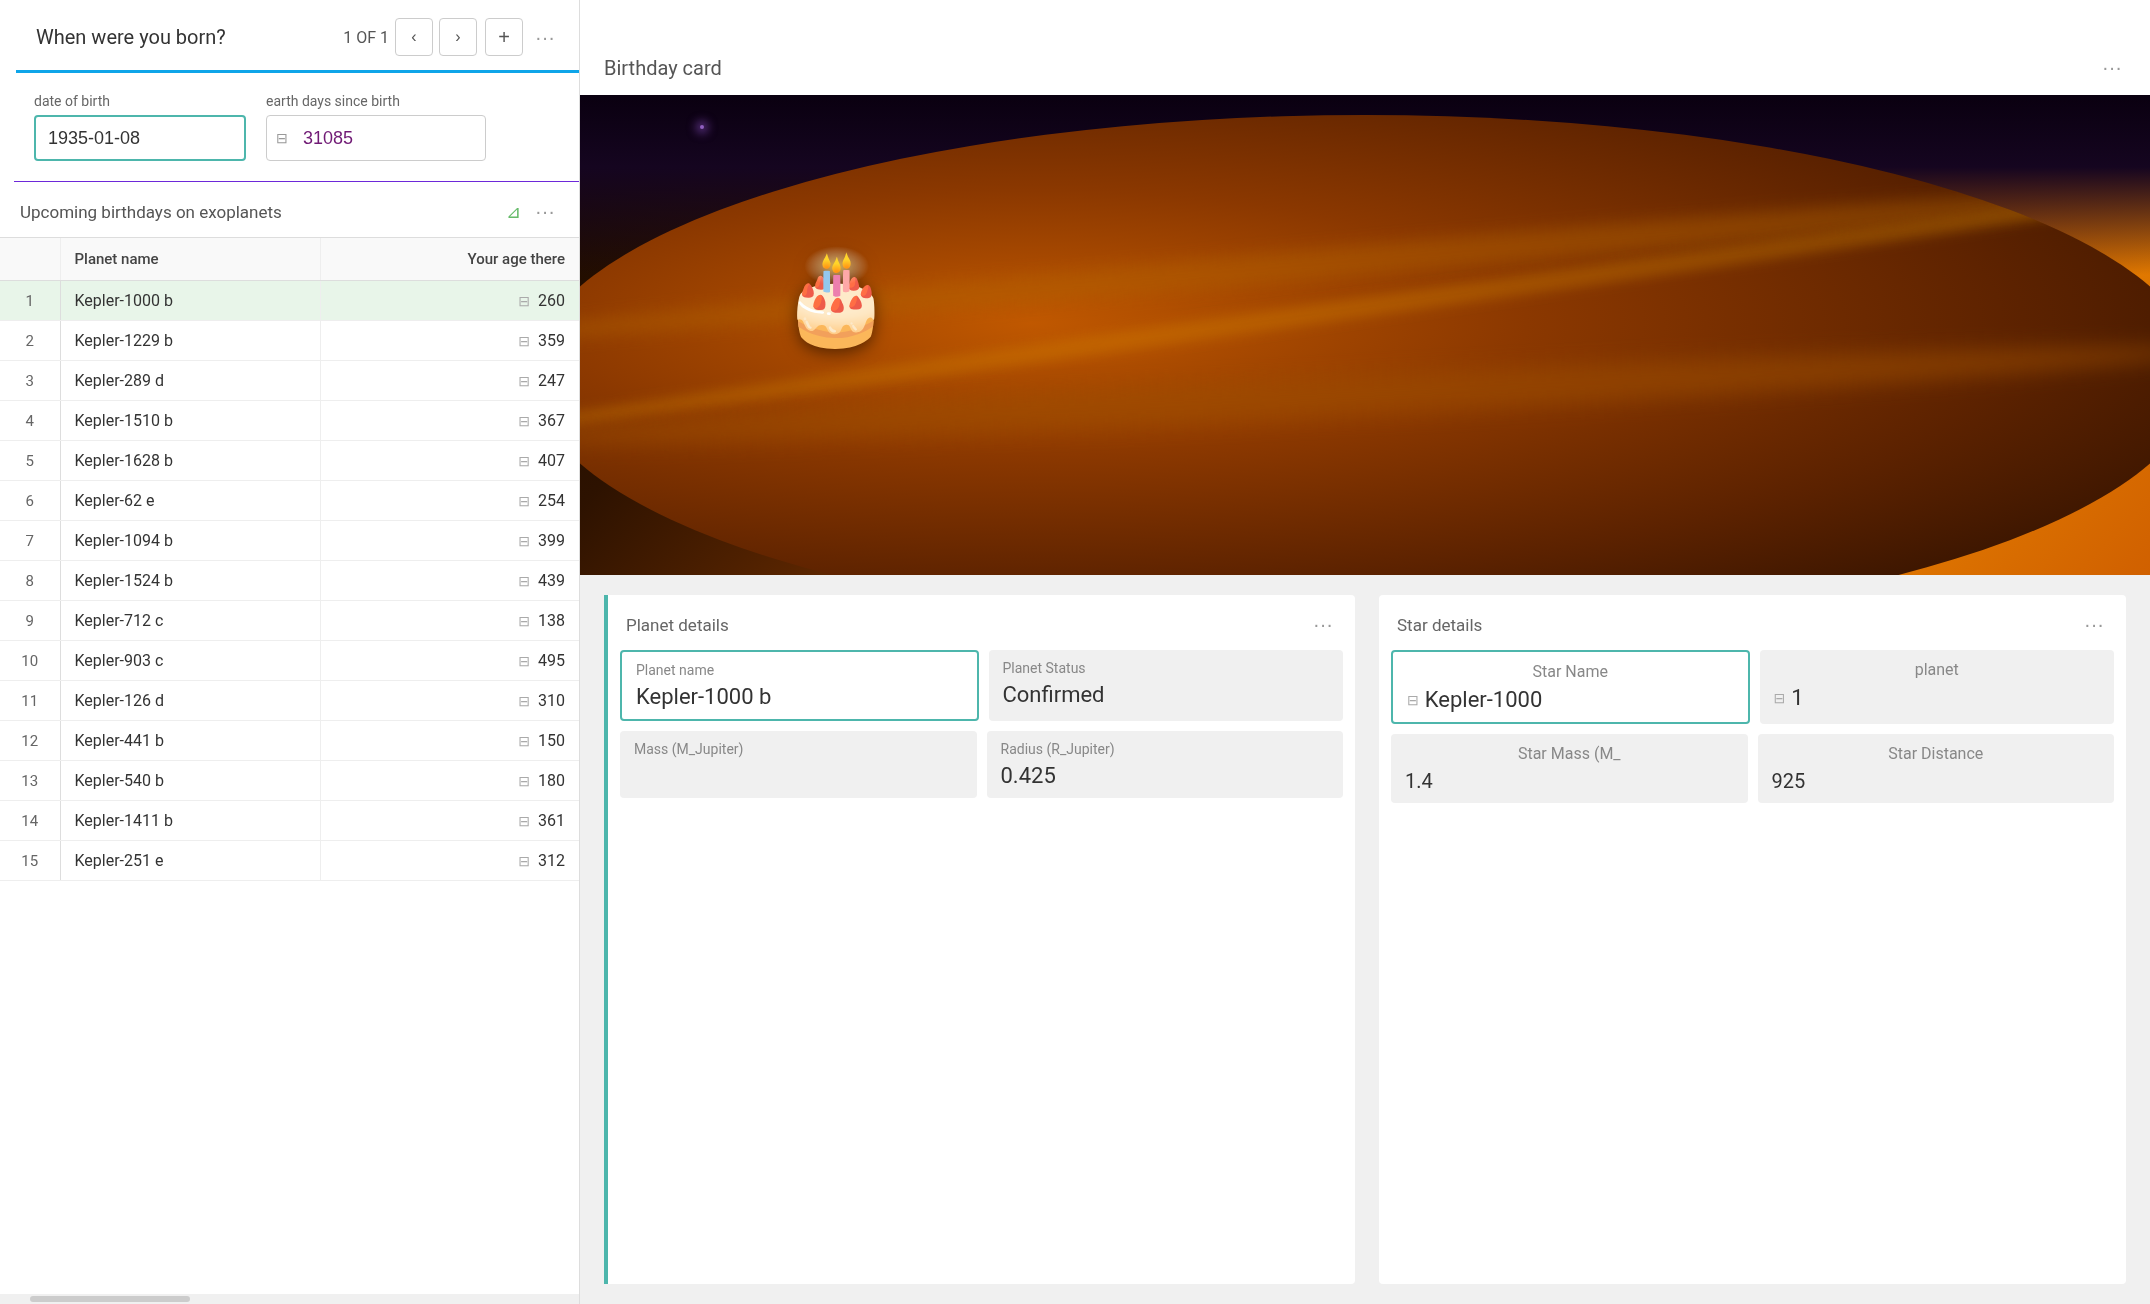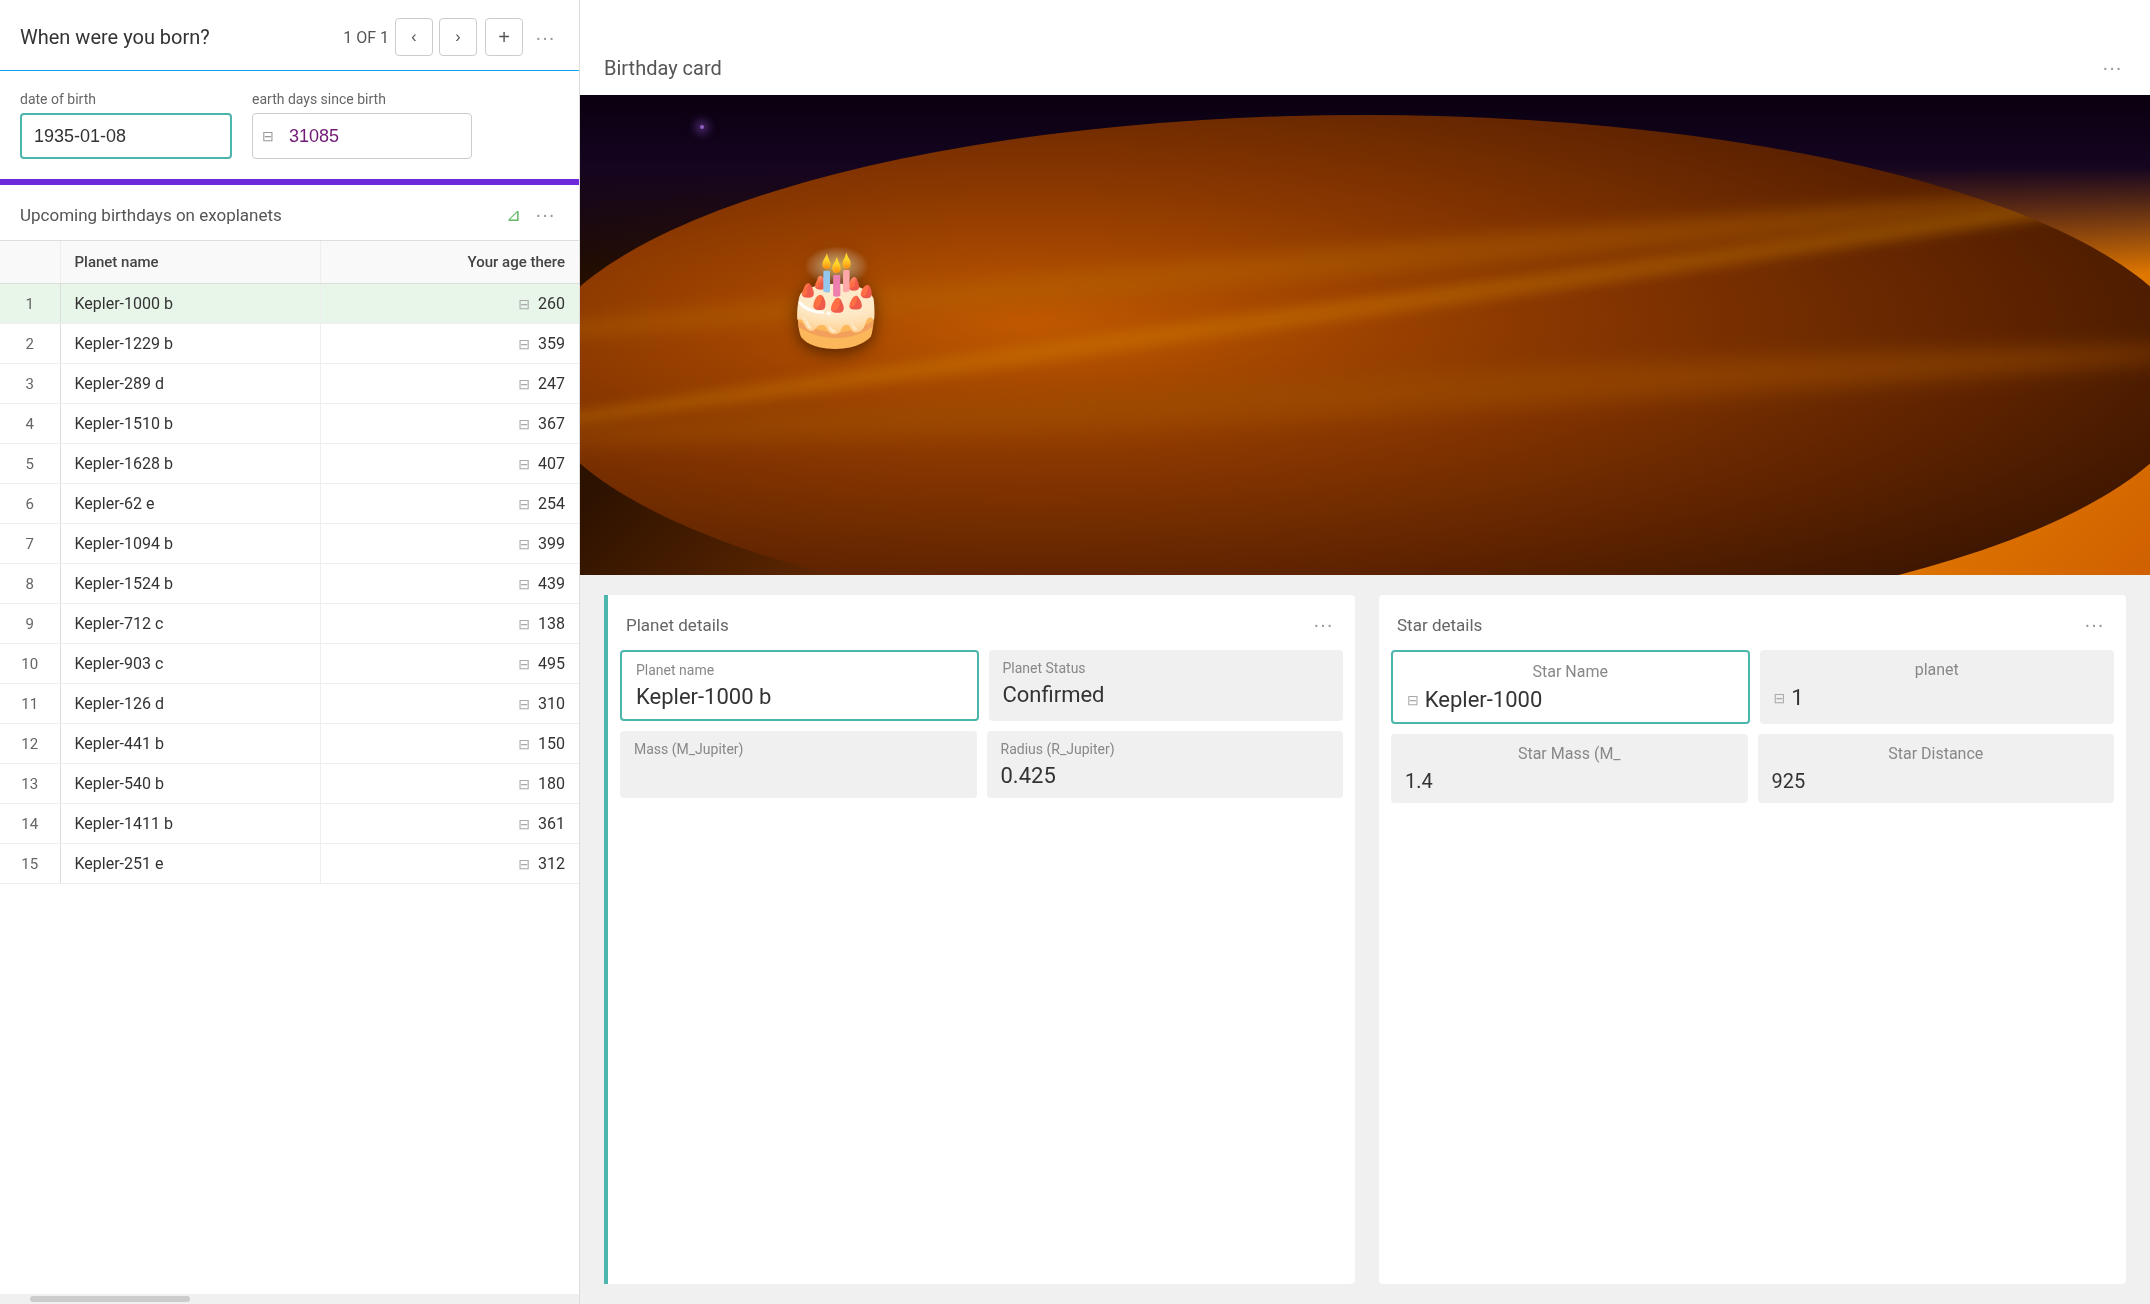--- a/index.html
+++ b/index.html
@@ -20,21 +20,22 @@
       display: flex;
       flex-direction: column;
       padding: 0;
     }
 
     .widget-header {
       display: flex;
       align-items: center;
       justify-content: space-between;
       padding: 18px 20px 14px 20px;
-      border-bottom: 1px solid #0ea5e9;
+      border-bottom: 3px solid #0ea5e9;
+      margin-left: 16px;
     }
 
     .widget-title {
       font-size: 20px;
       color: #333;
       font-weight: 400;
     }
 
     .widget-controls {
       display: flex;
@@ -88,21 +89,22 @@
       background: none;
       border: none;
       padding: 4px;
     }
 
     
     .birth-form {
       padding: 20px 20px 20px 20px;
       display: flex;
       gap: 20px;
-      border-bottom: 6px solid #6d28d9;
+      border-bottom: 1px solid #6d28d9;
+      margin-left: 14px;
     }
 
     .form-field {
       display: flex;
       flex-direction: column;
       gap: 6px;
     }
 
     .form-label {
       font-size: 14px;

